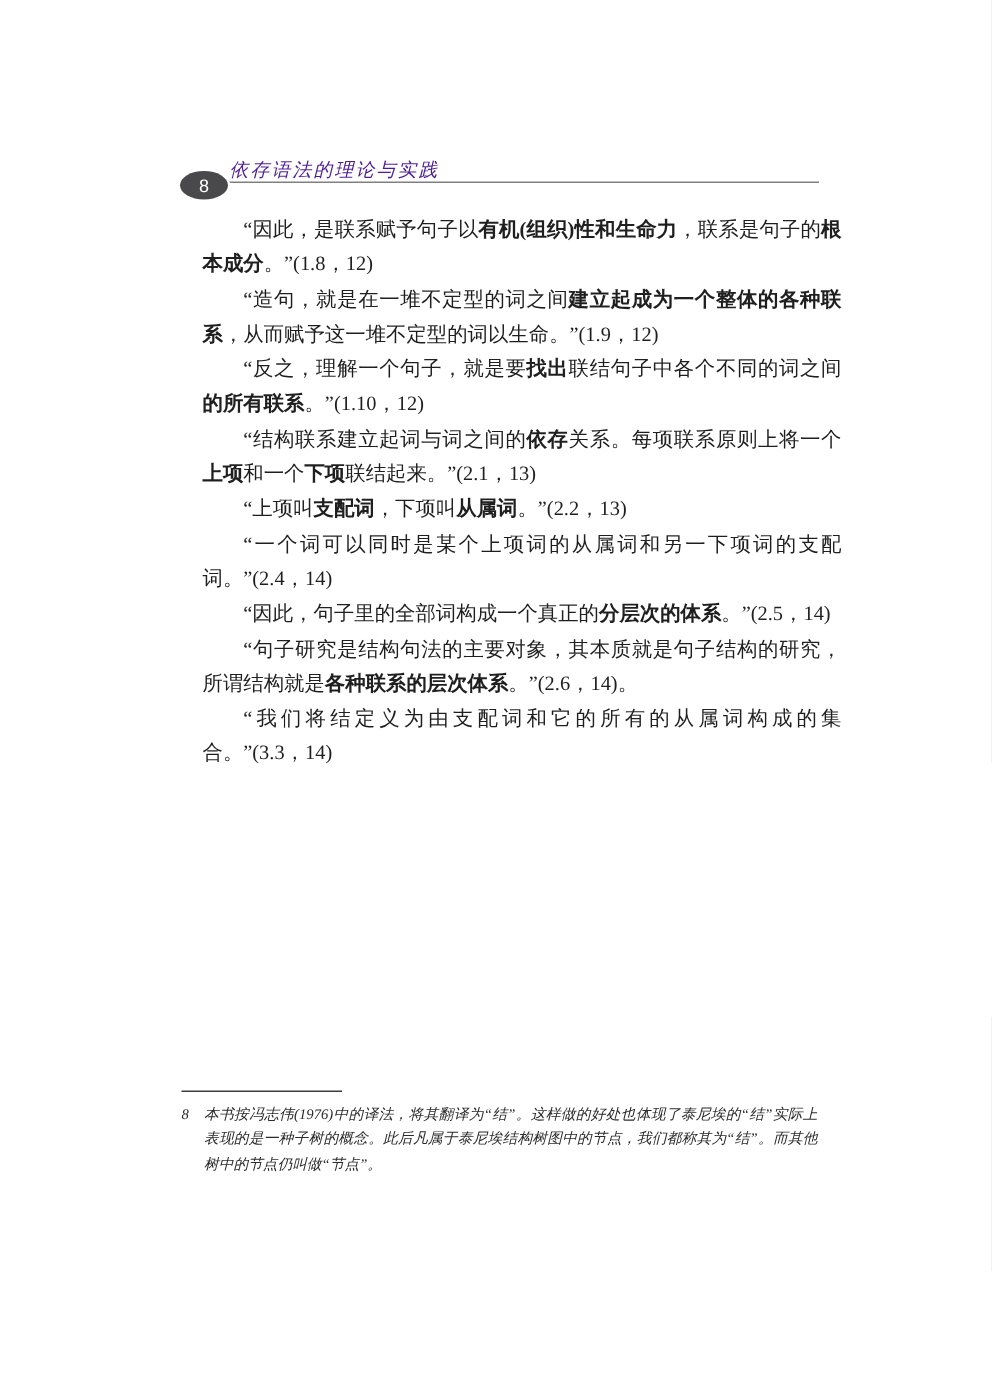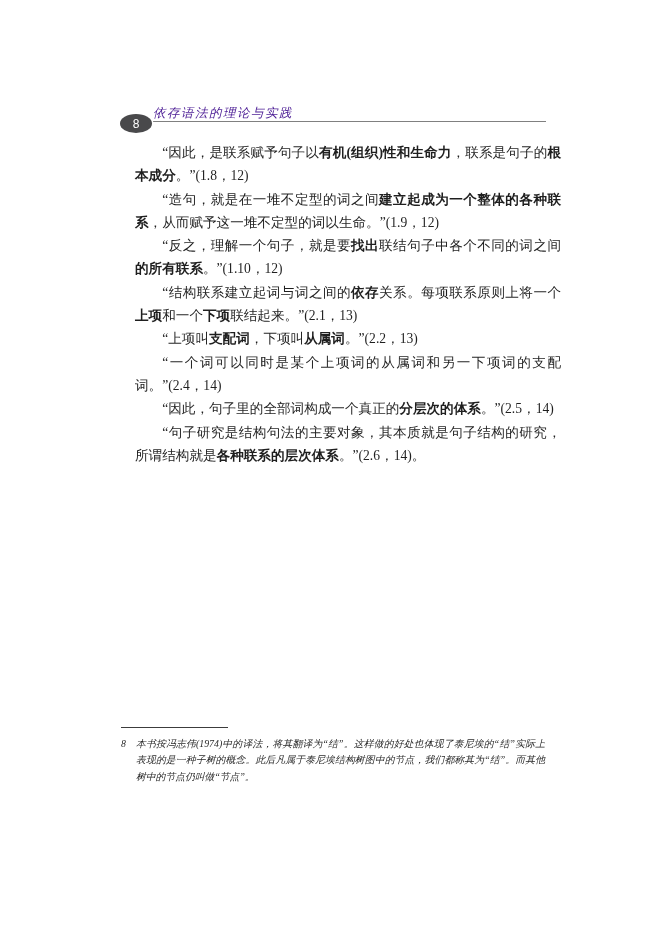--- a/index.html
+++ b/index.html
@@ -79,22 +79,23 @@
 
   <div class="body-block">
       <p class="para"><span>“因此，是联系赋予句子以</span><span class="bold">有机(组织)性和生命力</span><span>，联系是句子的</span><span class="bold">根本成分</span><span>。”(1.8，12)</span></p>
       <p class="para"><span>“造句，就是在一堆不定型的词之间</span><span class="bold">建立起成为一个整体的各种联系</span><span>，从而赋予这一堆不定型的词以生命。”(1.9，12)</span></p>
       <p class="para"><span>“反之，理解一个句子，就是要</span><span class="bold">找出</span><span>联结句子中各个不同的词之间</span><span class="bold">的所有联系</span><span>。”(1.10，12)</span></p>
       <p class="para"><span>“结构联系建立起词与词之间的</span><span class="bold">依存</span><span>关系。每项联系原则上将一个</span><span class="bold">上项</span><span>和一个</span><span class="bold">下项</span><span>联结起来。”(2.1，13)</span></p>
       <p class="para"><span>“上项叫</span><span class="bold">支配词</span><span>，下项叫</span><span class="bold">从属词</span><span>。”(2.2，13)</span></p>
       <p class="para"><span>“一个词可以同时是某个上项词的从属词和另一下项词的支配词。”(2.4，14)</span></p>
       <p class="para"><span>“因此，句子里的全部词构成一个真正的</span><span class="bold">分层次的体系</span><span>。”(2.5，14)</span></p>
       <p class="para"><span>“句子研究是结构句法的主要对象，其本质就是句子结构的研究，所谓结构就是</span><span class="bold">各种联系的层次体系</span><span>。”(2.6，14)。</span></p>
+      <p class="para"><span>“我们将结定义为由支配词和它的所有的从属词构成的集合。”(3.3，14)</span></p>
     </div>
 
   <div class="footnote-sep"></div>
 
   <div class="footnote">
     <span class="fn-marker">8</span>
-    <span class="fn-text">本书按冯志伟(1974)中的译法，将其翻译为“结”。这样做的好处也体现了泰尼埃的“结”实际上表现的是一种子树的概念。此后凡属于泰尼埃结构树图中的节点，我们都称其为“结”。而其他树中的节点仍叫做“节点”。</span>
+    <span class="fn-text">本书按冯志伟(1976)中的译法，将其翻译为“结”。这样做的好处也体现了泰尼埃的“结”实际上表现的是一种子树的概念。此后凡属于泰尼埃结构树图中的节点，我们都称其为“结”。而其他树中的节点仍叫做“节点”。</span>
   </div>
 
 </div>
 
 </body></html>

